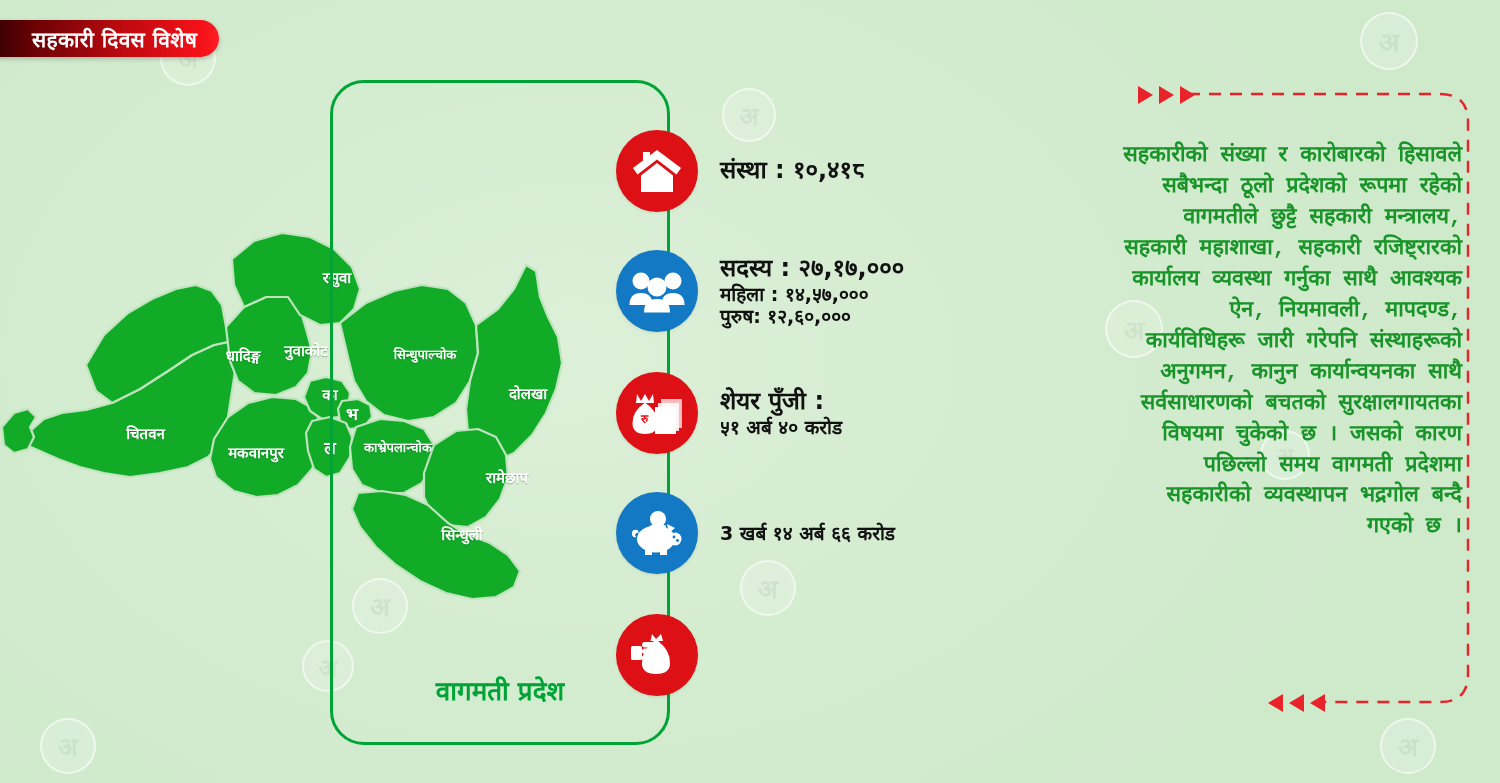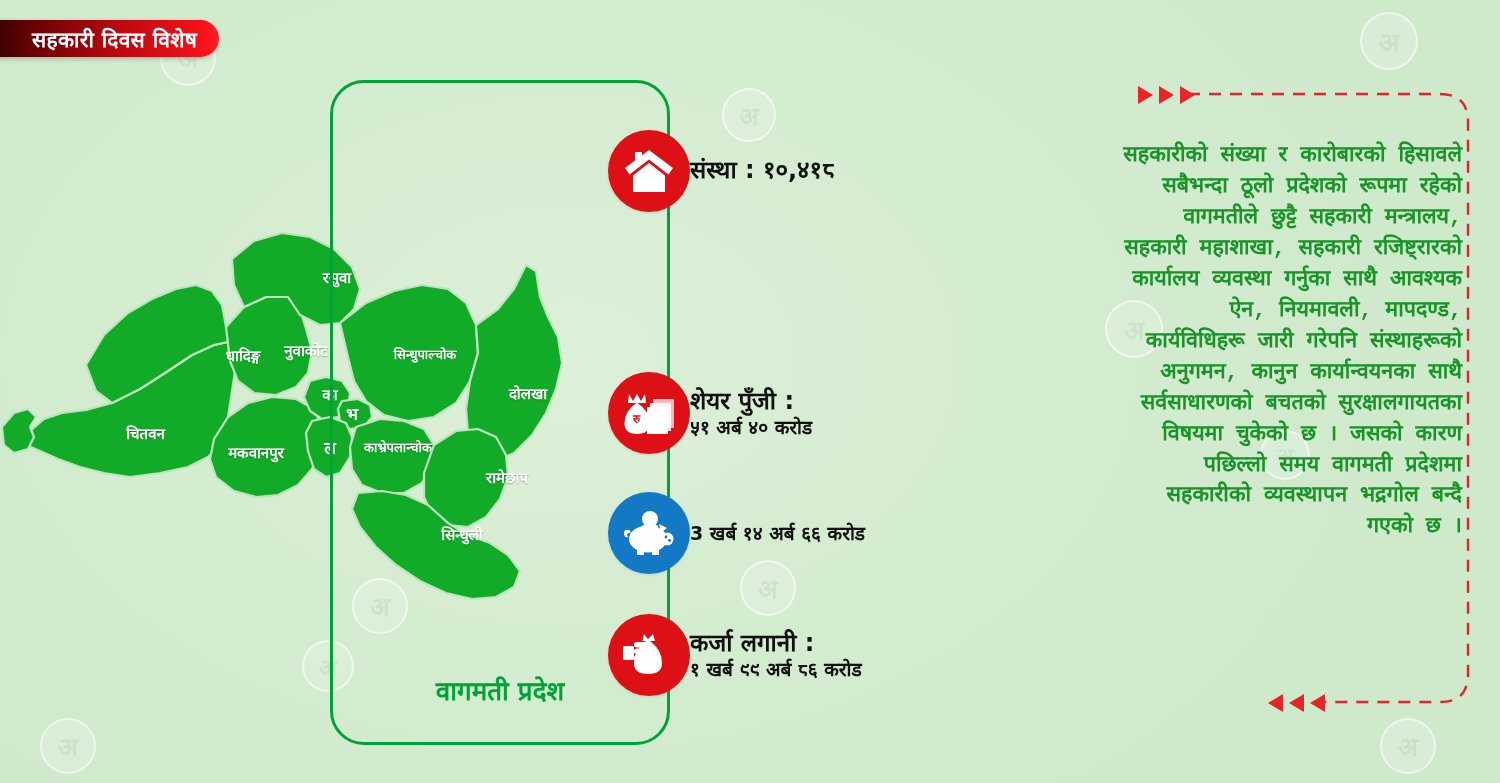--- a/index.html
+++ b/index.html
@@ -110,23 +110,24 @@
     position: absolute;
     left: 600px;
     top: 110px;
     width: 480px;
     height: 600px;
     z-index: 4;
   }
 
   .stat-row {
     position: absolute;
-    left: 8px;
+    left: 16px;
     display: flex;
     align-items: center;
+    gap: 22px;
     justify-content: flex-end;
   }
 
   .stat-icon {
     width: 82px;
     height: 82px;
     min-width: 82px;
     border-radius: 50%;
     display: flex;
     align-items: center;
@@ -294,20 +295,37 @@
           <svg width="50" height="46" viewBox="0 0 50 46">
         <rect x="11" y="4" width="7" height="12" fill="#ffffff"></rect>
         <path d="M25 2 L49 20 L44.5 26.5 L25 11.5 L5.5 26.5 L1 20 Z" fill="#ffffff"></path>
         <path d="M25 15 L41 27.5 L41 44 L9 44 L9 27.5 Z" fill="#ffffff"></path>
       </svg>
         </div>
         <div class="stat-text">
           <div class="stat-main">संस्था : १०,४१८</div>
         </div>
       </div>
+      <div class="stat-row" style="top: 140px;">
+        <div class="stat-icon blue">
+          <svg width="56" height="44" viewBox="0 0 56 44">
+        <circle cx="12" cy="12" r="8.5" fill="#ffffff"></circle>
+        <path d="M0.5 36 q0 -12 11.5 -12 q11.5 0 11.5 12 Z" fill="#ffffff"></path>
+        <circle cx="44" cy="12" r="8.5" fill="#ffffff"></circle>
+        <path d="M32.5 36 q0 -12 11.5 -12 q11.5 0 11.5 12 Z" fill="#ffffff"></path>
+        <circle cx="28" cy="18" r="9.5" fill="#ffffff"></circle>
+        <path d="M15 43.5 q0 -13.5 13 -13.5 q13 0 13 13.5 Z" fill="#ffffff"></path>
+      </svg>
+        </div>
+        <div class="stat-text">
+          <div class="stat-main">सदस्य : २७,१७,०००</div>
+          <div class="stat-sub">महिला : १४,५७,०००</div>
+          <div class="stat-sub">पुरुष: १२,६०,०००</div>
+        </div>
+      </div>
       <div class="stat-row" style="top: 262px;">
         <div class="stat-icon red">
           <svg width="56" height="46" viewBox="0 0 56 46">
 
         <path d="M32 9 L53 9 L53 38 L45 38 L45 31 L32 31 Z" fill="#ffffff" opacity="0.72"></path>
         <path d="M29 13 L50 13 L50 41 L42 41 L42 34 L29 34 Z" fill="#ffffff" opacity="0.86"></path>
         <path d="M26 17 L47 17 L47 44 L26 44 Z" fill="#ffffff"></path>
 
         <path d="M8 4 L12 11 L16 4 L20 11 L24 4 L25 13 L7 13 Z" fill="#ffffff"></path>
 
@@ -354,24 +372,20 @@
 
         <path d="M24 9 q-12 9 -12 22 q0 11 14 11 q14 0 14 -11 q0 -13 -12 -22 Z" fill="#ffffff"></path>
 
         <rect x="1" y="14" width="11" height="14" rx="1.5" fill="#ffffff"></rect>
 
         <rect x="12" y="10" width="15" height="5.4" rx="2.7" fill="#ffffff"></rect>
         <rect x="12" y="16.5" width="15" height="5.4" rx="2.7" fill="#ffffff"></rect>
         <rect x="12" y="23" width="15" height="5.4" rx="2.7" fill="#ffffff"></rect>
         <rect x="12" y="29.5" width="13" height="5.4" rx="2.7" fill="#ffffff"></rect>
       </svg>
-        </div>
-        <div class="stat-text">
-          <div class="stat-main">कर्जा लगानी :</div>
-          <div class="stat-sub">१ खर्ब ९९ अर्ब ८६ करोड</div>
         </div>
       </div>
     </div>
 
   <div class="panel">
     <div class="panel-border">
       <svg viewBox="0 0 360 612" preserveAspectRatio="none" xmlns="http://www.w3.org/2000/svg">
         <path d="M 78 2 L 330 2 Q 358 2 358 30 L 358 582 Q 358 610 330 610 L 208 610" fill="none" stroke="#e8232a" stroke-width="2.4" stroke-dasharray="12 9" stroke-linecap="butt"></path>
       </svg>
     </div>

